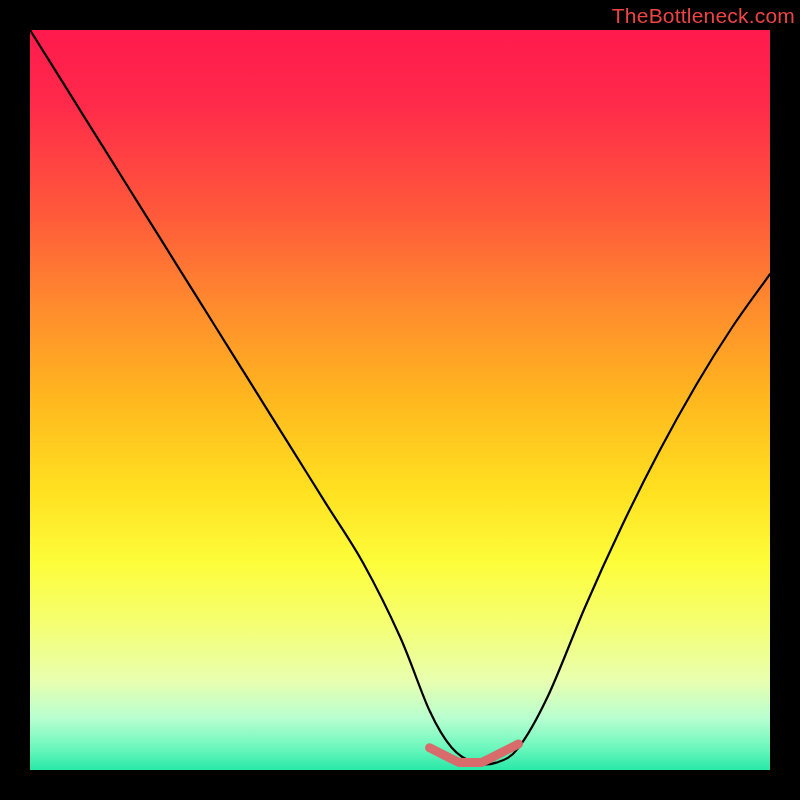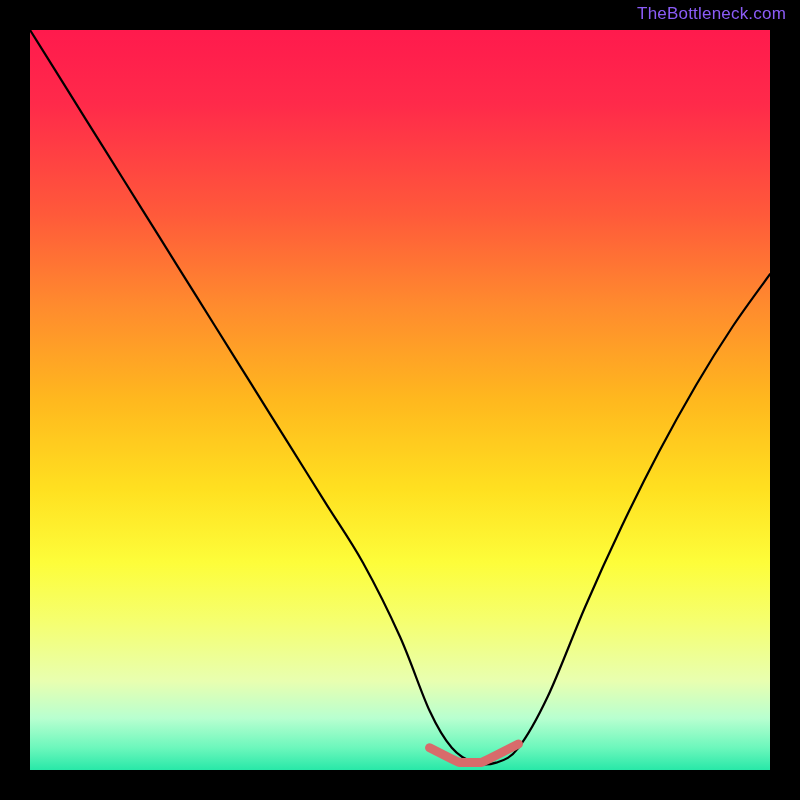--- a/index.html
+++ b/index.html
@@ -14,21 +14,21 @@
       #ffb81e 50%,
       #ffe020 62%,
       #fdfd3a 72%,
       #f5ff70 80%,
       #e8ffb0 88%,
       #b8ffd0 93%,
       #6cf7bc 97%,
       #28e8a8 100%);
   }
   svg.curve{position:absolute;inset:0;width:740px;height:740px}
-  .watermark{position:absolute;top:4px;right:14px;color:#8b5cf6;font-size:17px;letter-spacing:.2px}
+  .watermark{position:absolute;top:4px;right:5px;color:#ef4444;font-size:21px;letter-spacing:.2px}
 </style>
 </head>
 <body>
 
 <div class="frame">
   <div class="watermark">TheBottleneck.com</div>
   <div class="plot">
     <div class="gradient"></div>
     <svg class="curve" viewBox="0 0 740 740" preserveAspectRatio="none">
       <path fill="none" stroke="#000000" stroke-width="2.2" stroke-linecap="round" d="M0.0 0.0 C6.2 9.9,24.7 39.5,37.0 59.2 C49.3 78.9,61.7 98.7,74.0 118.4 C86.3 138.1,98.7 157.9,111.0 177.6 C123.3 197.3,135.7 217.1,148.0 236.8 C160.3 256.5,172.7 276.3,185.0 296.0 C197.3 315.7,209.7 335.5,222.0 355.2 C234.3 374.9,246.7 394.7,259.0 414.4 C271.3 434.1,283.7 453.9,296.0 473.6 C308.3 493.3,320.7 510.6,333.0 532.8 C345.3 555.0,358.9 582.1,370.0 606.8 C381.1 631.5,391.0 662.3,399.6 680.8 C408.2 699.3,414.4 709.2,421.8 717.8 C429.2 726.4,436.6 730.1,444.0 732.6 C451.4 735.1,458.8 735.1,466.2 732.6 C473.6 730.1,479.8 728.9,488.4 717.8 C497.0 706.7,506.9 689.4,518.0 666.0 C529.1 642.6,542.7 605.6,555.0 577.2 C567.3 548.8,579.7 521.7,592.0 495.8 C604.3 469.9,616.7 445.2,629.0 421.8 C641.3 398.4,653.7 376.2,666.0 355.2 C678.3 334.2,690.7 314.5,703.0 296.0 C715.3 277.5,733.8 252.8,740.0 244.2"></path>

